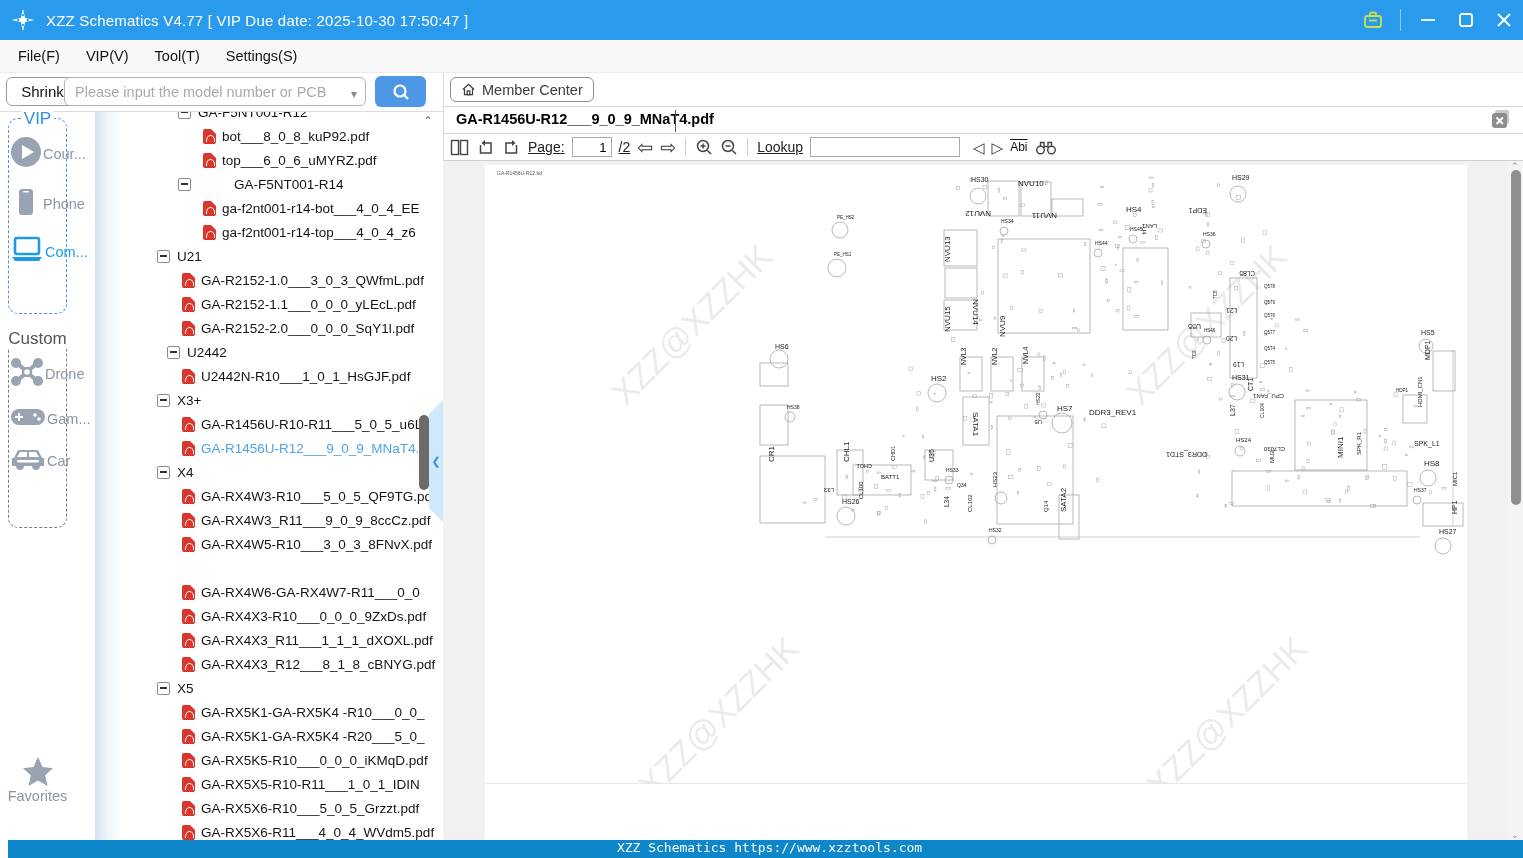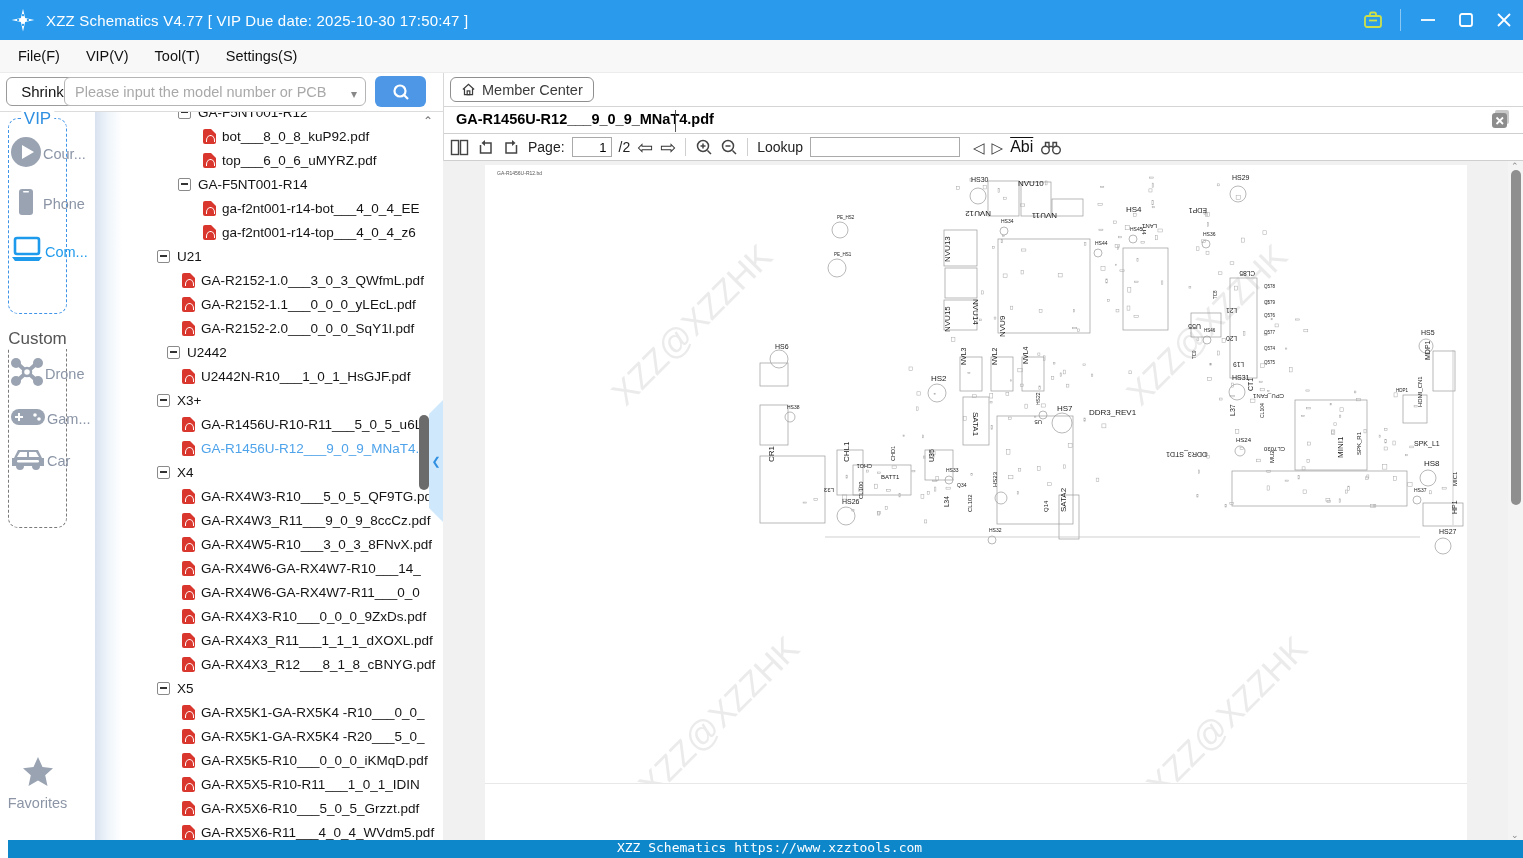--- a/index.html
+++ b/index.html
@@ -31,43 +31,43 @@
   
   #member-row { left:443px; top:73px; width:1080px; height:34px; background:#fff; border-bottom:1px solid #d5d5d5; }
   #member-btn { left:7px; top:4px; height:25px; border:1px solid #8f8f8f; border-radius:6px; background:#fff;
     display:flex; align-items:center; gap:6px; padding:0 10px; font-size:14.5px; color:#3c3c3c; }
   #tabbar { left:443px; top:107px; width:1080px; height:27px; background:#fff; border-bottom:1px solid #cfcfcf; }
   #tab-label { left:13px; top:4px; font-size:14.5px; font-weight:bold; color:#000; }
   #tab-sep { left:232px; top:3px; width:1px; height:22px; background:#555; }
   #closeall { right:12px; top:2px; width:21px; height:21px; }
   #toolbar { left:443px; top:134px; width:1080px; height:27px; background:#fff; border-bottom:1px solid #cfcfcf;
     display:flex; align-items:center; gap:7px; padding-left:7px; color:#333; }
-  .tbtxt { font-size:14px; color:#222; }
+  .tbtxt { font-size:14px; color:#222;text-decoration:underline; }
   .tbig { display:flex; align-items:center; justify-content:center; cursor:pointer; }
   .tbsep { width:1px; height:18px; background:#cfcfcf; margin:0 2px; }
   #page-input { width:40px; height:20px; border:1px solid #aaa; font-size:13px; text-align:right;
     padding-right:4px; color:#000; display:flex; align-items:center; justify-content:flex-end; background:#fff; }
   #lookup-input { width:150px; height:20px; border:1px solid #aaa; background:#fff; }
   .uarrow { font-size:19px; color:#333; line-height:1; }
   .tri { font-size:15px; color:#333; line-height:1; }
-  #abi { font-size:16px; color:#111; text-decoration:overline; }
+  #abi { font-size:12px; color:#111; text-decoration:overline; }
   
   #sidebar { left:0; top:112px; width:95px; height:728px; background:#fff; }
   .sgroup { position:absolute; left:8px; width:59px; border-radius:10px; }
   .sgroup.vip { border:1.5px dashed #3f94e8; }
   .sgroup.custom { border:1.5px dashed #7a7a7a; }
   .gtitle { position:absolute; top:-10px; left:50%; transform:translateX(-50%); background:#fff;
     padding:0 3px; font-size:17px; }
   .vip .gtitle { color:#2f8fe0; }
   .custom .gtitle { color:#555; }
   .sitem { display:flex; flex-direction:row; align-items:center; margin-top:16px; }
   .sitem .lbl { font-size:14.5px; color:#8b95a6; margin-top:4px; white-space:nowrap; }
   .sitem.active .lbl { color:#1e9aec; }
   #favorites { left:0; top:628px; width:75px; display:flex; flex-direction:column; align-items:center; }
-  #favorites .lbl { font-size:14.5px; color:#8b95a6; margin-top:7px; }
+  #favorites .lbl { font-size:14.5px; color:#8b95a6; margin-top:0; }
   
   #splitter { left:95px; top:112px; width:27px; height:728px;
     background:linear-gradient(to right,#d8e2ef 0%,#eef4fa 45%,#ffffff 100%); }
   
   #treepanel { left:122px; top:112px; width:321px; height:728px; background:#fff; overflow:hidden; }
   .trow { position:absolute; height:24px; display:flex; align-items:center; white-space:nowrap; }
   .trow .tg { width:13px; height:13px; border:1px solid #8a8a8a; border-radius:2px; background:#fff;
     display:flex; align-items:center; justify-content:center; margin-right:7px; }
   .trow .tg::after { content:""; width:7px; height:1.5px; background:#333; display:block; }
   .trow .flabel { font-size:13.5px; color:#141414; }
@@ -328,21 +328,21 @@
       <span class="flabel">GA-F5NT001-R12</span>
     </div>
     <div class="trow" style="left: 81px; top: 12px;">
       <span class="pdfic"></span>
       <span class="flabel">bot___8_0_8_kuP92.pdf</span>
     </div>
     <div class="trow" style="left: 81px; top: 36px;">
       <span class="pdfic"></span>
       <span class="flabel">top___6_0_6_uMYRZ.pdf</span>
     </div>
-    <div class="trow" style="left: 56px; top: 60px;">
+    <div class="trow" style="left: 56px; top: 60px; gap: 36px;">
       <span class="tg"></span>
       <span class="flabel">GA-F5NT001-R14</span>
     </div>
     <div class="trow" style="left: 81px; top: 84px;">
       <span class="pdfic"></span>
       <span class="flabel">ga-f2nt001-r14-bot___4_0_4_EE</span>
     </div>
     <div class="trow" style="left: 81px; top: 108px;">
       <span class="pdfic"></span>
       <span class="flabel">ga-f2nt001-r14-top___4_0_4_z6</span>
@@ -391,24 +391,20 @@
       <span class="pdfic"></span>
       <span class="flabel">GA-RX4W3-R10___5_0_5_QF9TG.pdf</span>
     </div>
     <div class="trow" style="left: 60px; top: 396px;">
       <span class="pdfic"></span>
       <span class="flabel">GA-RX4W3_R11___9_0_9_8ccCz.pdf</span>
     </div>
     <div class="trow" style="left: 60px; top: 420px;">
       <span class="pdfic"></span>
       <span class="flabel">GA-RX4W5-R10___3_0_3_8FNvX.pdf</span>
-    </div>
-    <div class="trow" style="left: 60px; top: 444px;">
-      <span class="pdfic"></span>
-      <span class="flabel">GA-RX4W6-GA-RX4W7-R10___14_</span>
     </div>
     <div class="trow" style="left: 60px; top: 468px;">
       <span class="pdfic"></span>
       <span class="flabel">GA-RX4W6-GA-RX4W7-R11___0_0</span>
     </div>
     <div class="trow" style="left: 60px; top: 492px;">
       <span class="pdfic"></span>
       <span class="flabel">GA-RX4X3-R10___0_0_0_9ZxDs.pdf</span>
     </div>
     <div class="trow" style="left: 60px; top: 516px;">

